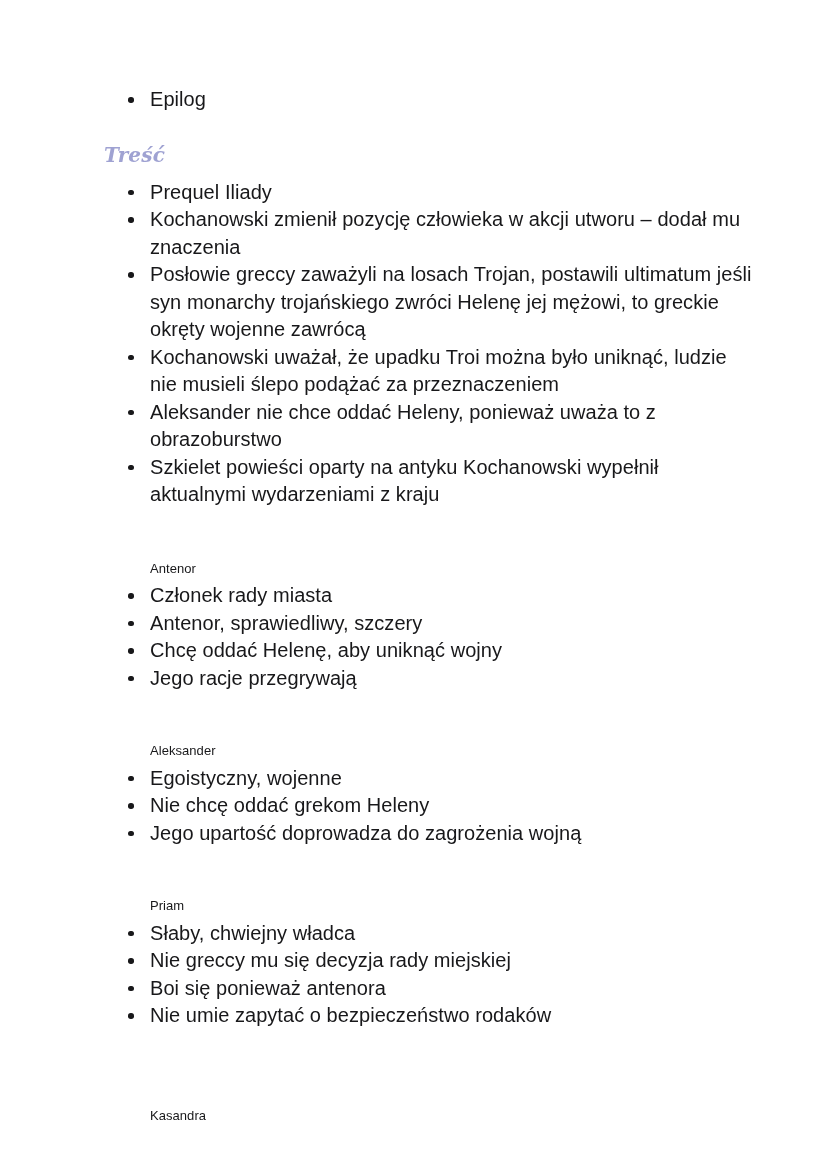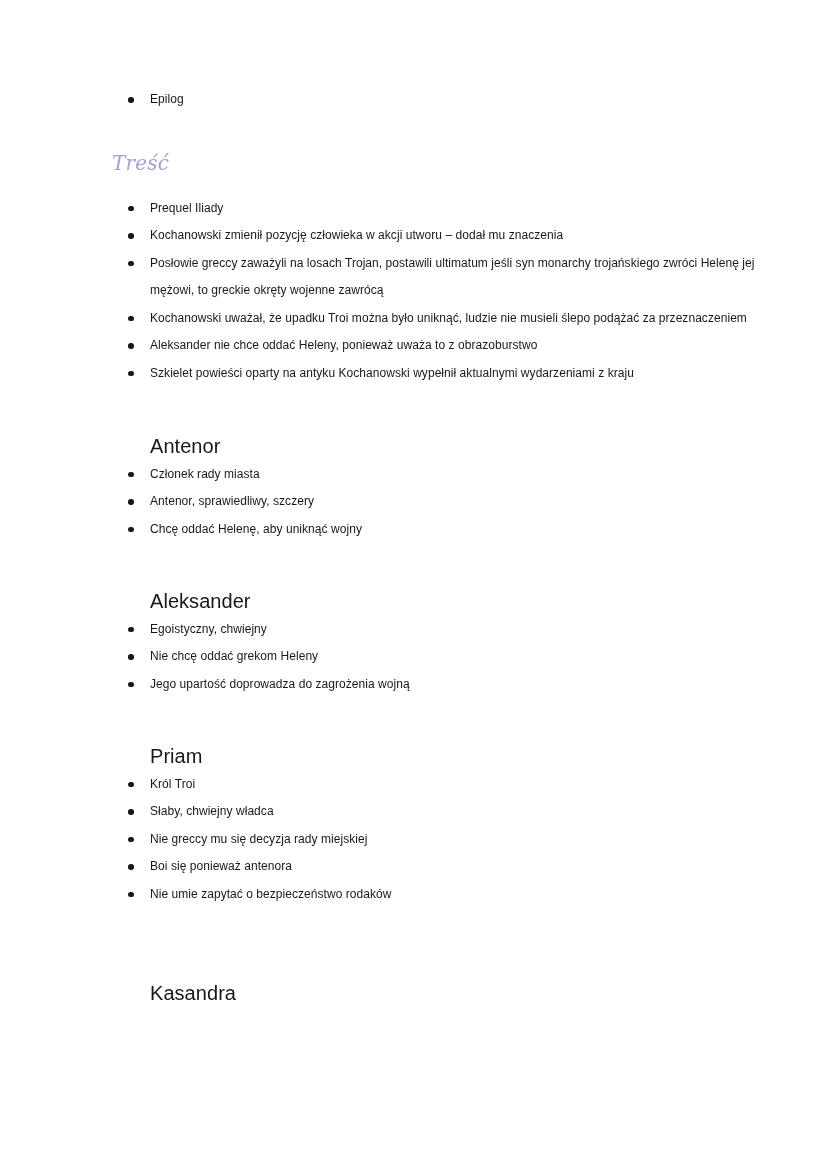--- a/index.html
+++ b/index.html
@@ -22,60 +22,60 @@
     height: 1169px;
     background: #ffffff;
     box-sizing: border-box;
     padding: 86px 72px 0 104px;
   }
 
   
   .section-heading {
     font-family: "DejaVu Serif", "Liberation Serif", serif;
     font-style: italic;
-    font-weight: 400;
+    font-weight: 700;
     font-size: 20px;
     line-height: 1.1;
     color: #9fa2d2;
     letter-spacing: 0.2px;
-    margin: 8px;
+    margin: 0;
     padding: 0;
   }
 
   
   ul.bullets {
     list-style: none;
     margin: 0;
     padding: 0;
   }
   ul.bullets > li {
     position: relative;
     padding-left: 46px;
     margin: 0;
-    font-size: 12px;
+    font-size: 20px;
     line-height: 27.5px;
     color: #18181a;
     letter-spacing: 0.05px;
     max-width: 656px;
   }
   ul.bullets > li::before {
     content: "";
     position: absolute;
     left: 24px;
     top: 11px;
     width: 5.5px;
     height: 5.5px;
     border-radius: 50%;
     background: #18181a;
   }
 
   
   .char-name {
     padding-left: 46px;
-    font-size: 20px;
+    font-size: 13px;
     line-height: 27.5px;
     color: #18181a;
     letter-spacing: 0.05px;
   }
 
   
   .block-top-list { margin-bottom: 0; }
   .gap-before-tresc { height: 30px; }
   .gap-after-tresc-heading { height: 13px; }
   .gap-before-bohaterowie { height: 36px; }
@@ -110,40 +110,40 @@
   <div class="gap-before-bohaterowie"></div>
 
   <div class="gap-after-bohater-heading"></div>
 
   <div class="char-group">
     <div class="char-name">Antenor</div>
     <ul class="bullets">
       <li>Członek rady miasta</li>
       <li>Antenor, sprawiedliwy, szczery</li>
       <li>Chcę oddać Helenę, aby uniknąć wojny</li>
+      <li>Jego racje przegrywają</li>
     </ul>
   </div>
 
   <div class="char-gap"></div>
 
   <div class="char-group">
     <div class="char-name">Aleksander</div>
     <ul class="bullets">
-      <li>Egoistyczny, chwiejny</li>
+      <li>Egoistyczny, wojenne</li>
       <li>Nie chcę oddać grekom Heleny</li>
       <li>Jego upartość doprowadza do zagrożenia wojną</li>
     </ul>
   </div>
 
   <div class="char-gap"></div>
 
   <div class="char-group">
     <div class="char-name">Priam</div>
     <ul class="bullets">
-      <li>Król Troi</li>
       <li>Słaby, chwiejny władca</li>
       <li>Nie greccy mu się decyzja rady miejskiej</li>
       <li>Boi się ponieważ antenora</li>
       <li>Nie umie zapytać o bezpieczeństwo rodaków</li>
     </ul>
   </div>
 
   <div class="kasandra-gap"></div>
 
   <div class="char-group">

